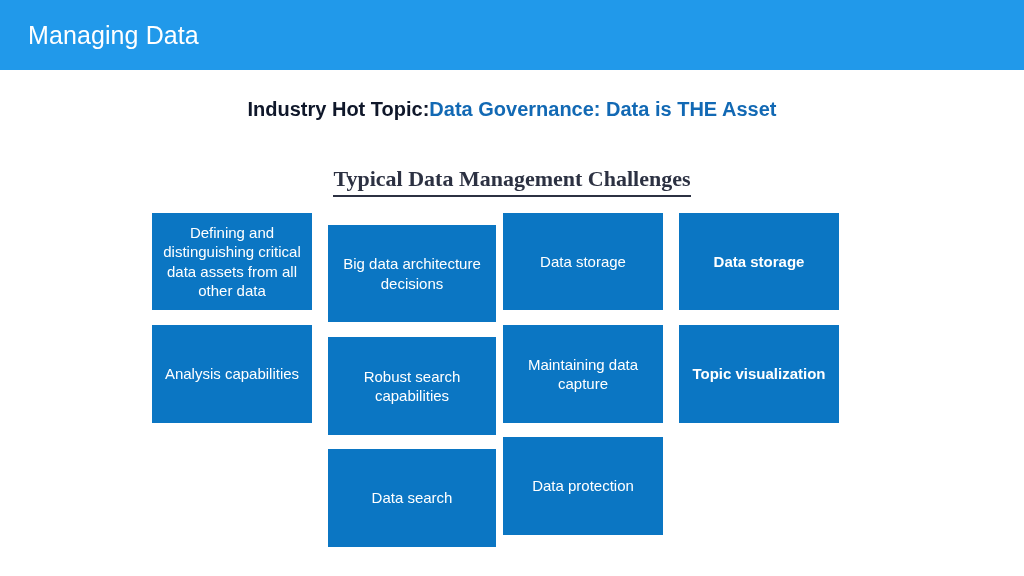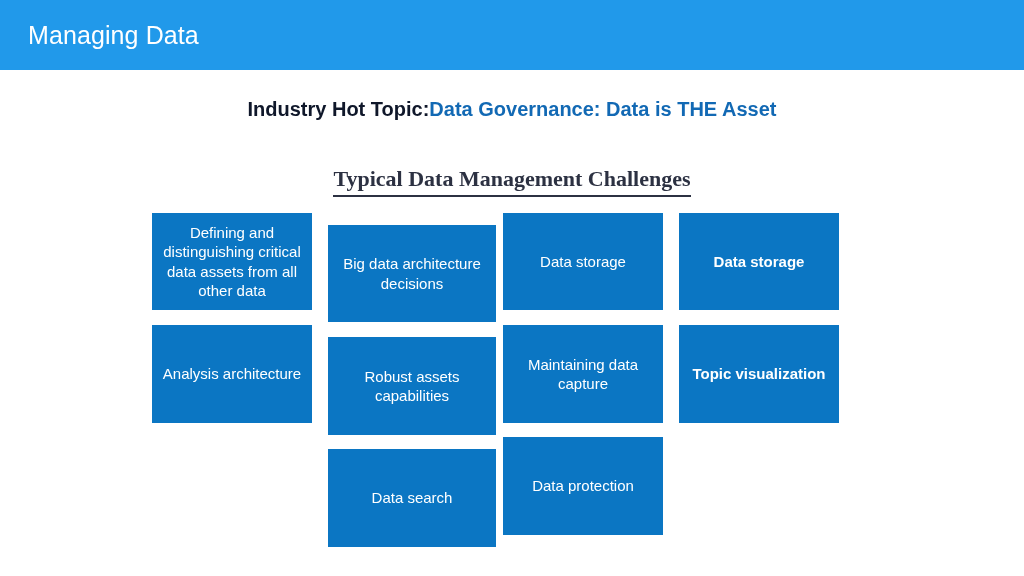--- a/index.html
+++ b/index.html
@@ -127,21 +127,21 @@
   <span class="u">Typical Data Management Challenges</span>
 </div>
 
 <div class="grid">
 
   <div class="tile r1 c1">Defining and distinguishing critical data assets from all other data</div>
   <div class="tile r1 c2">Big data architecture decisions</div>
   <div class="tile r1 c3">Data storage</div>
   <div class="tile r1 c4">Data storage</div>
 
-  <div class="tile r2 c1">Analysis architecture</div>
-  <div class="tile r2 c2">Robust assets capabilities</div>
+  <div class="tile r2 c1">Analysis capabilities</div>
+  <div class="tile r2 c2">Robust search capabilities</div>
   <div class="tile r2 c3">Maintaining data capture</div>
   <div class="tile r2 c4">Topic visualization</div>
 
   <div class="tile r3 c2">Data search</div>
   <div class="tile r3 c3">Data protection</div>
 
 </div>
 
 </body></html>

